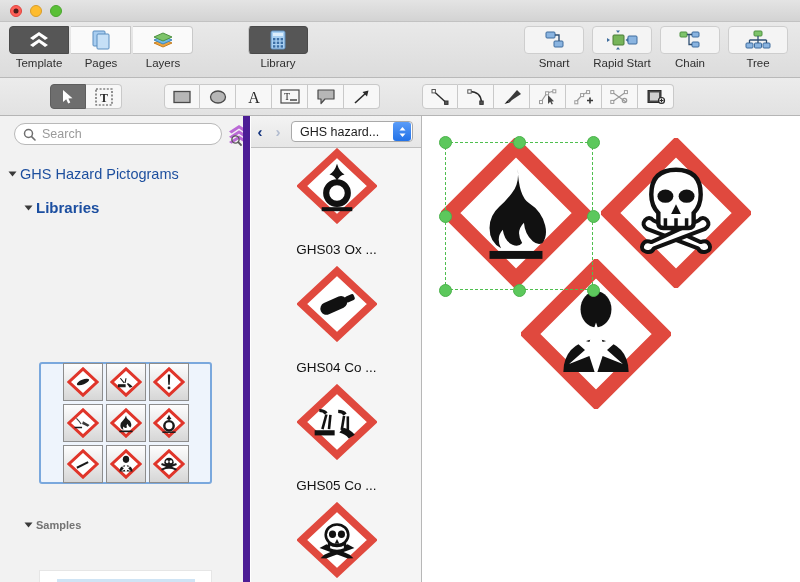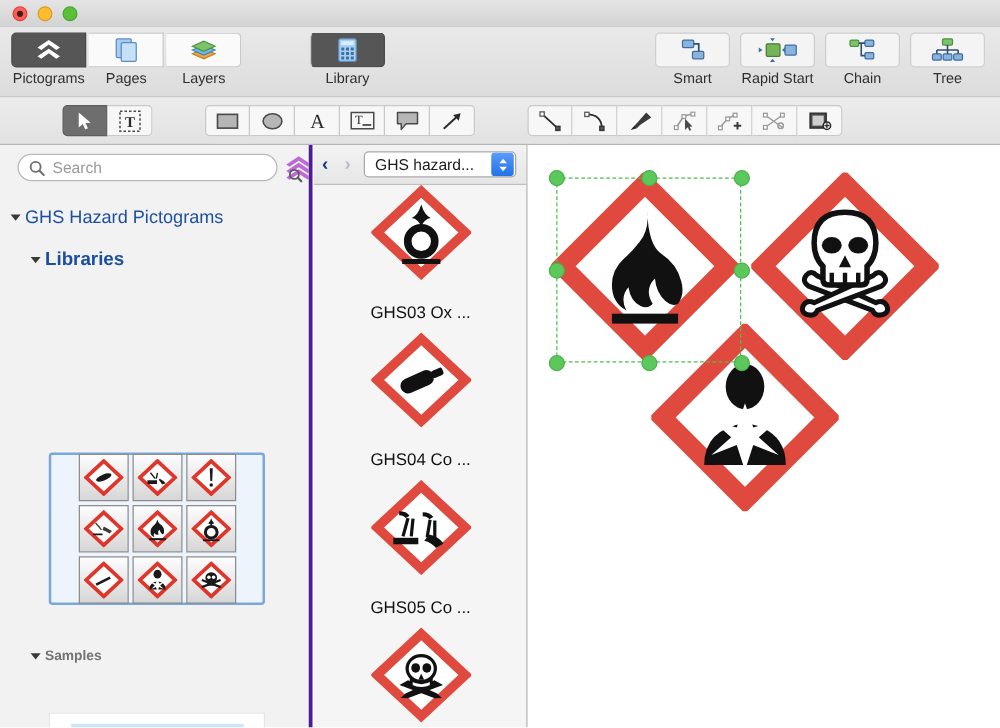--- a/index.html
+++ b/index.html
@@ -71,21 +71,21 @@
     justify-content: center; background: #f7f7f7;
     border: 1px solid #c9c9c9; border-left: none;
   }
   .ts-btn:first-child { border-left: 1px solid #c9c9c9; border-radius: 4px 0 0 4px; }
   .ts-btn:last-child { border-radius: 0 4px 4px 0; }
   .ts-btn.on { background: #6e6e6e; border-color: #5e5e5e; }
 
   
   .sidebar {
     position: absolute; left: 0; top: 116px; width: 250px; height: 466px;
-    background: #f2f2f2; border-right: 3px solid #4c1d95; overflow: hidden;
+    background: #f2f2f2; border-right: 7px solid #4c1d95; overflow: hidden;
   }
   .search-row { position: absolute; left: 0; top: 7px; width: 250px; height: 28px; }
   .search-box {
     position: absolute; left: 14px; top: 0; width: 208px; height: 22px;
     background: #fff; border: 1px solid #b9b9b9; border-radius: 11px;
     display: flex; align-items: center; padding: 0 8px;
   }
   .search-ph { font-size: 12.5px; color: #9a9a9a; margin-left: 6px; }
   .lib-home-icon { position: absolute; left: 226px; top: -1px; }
 
@@ -185,21 +185,21 @@
   <div class="toolbar">
 
     <div class="tb-group left">
       <div class="tb-btn first">
         <div class="tb-ico on">
           <svg width="22" height="20" viewBox="0 0 22 20">
             <path d="M11 2 L20 8 L17 10 L11 5.5 L5 10 L2 8 Z" fill="#ffffff"></path>
             <path d="M11 9 L20 15 L17 17 L11 12.5 L5 17 L2 15 Z" fill="#ffffff"></path>
           </svg>
         </div>
-        <div class="tb-lbl">Pictograms</div>
+        <div class="tb-lbl">Template</div>
       </div>
       <div class="tb-btn">
         <div class="tb-ico">
           <svg width="20" height="22" viewBox="0 0 20 22">
             <rect x="2" y="2" width="12" height="15" rx="1" fill="#a8cdf0" stroke="#5a8ec0"></rect>
             <rect x="6" y="5" width="12" height="15" rx="1" fill="#c6e0f7" stroke="#5a8ec0"></rect>
           </svg>
         </div>
         <div class="tb-lbl">Pages</div>
       </div>

